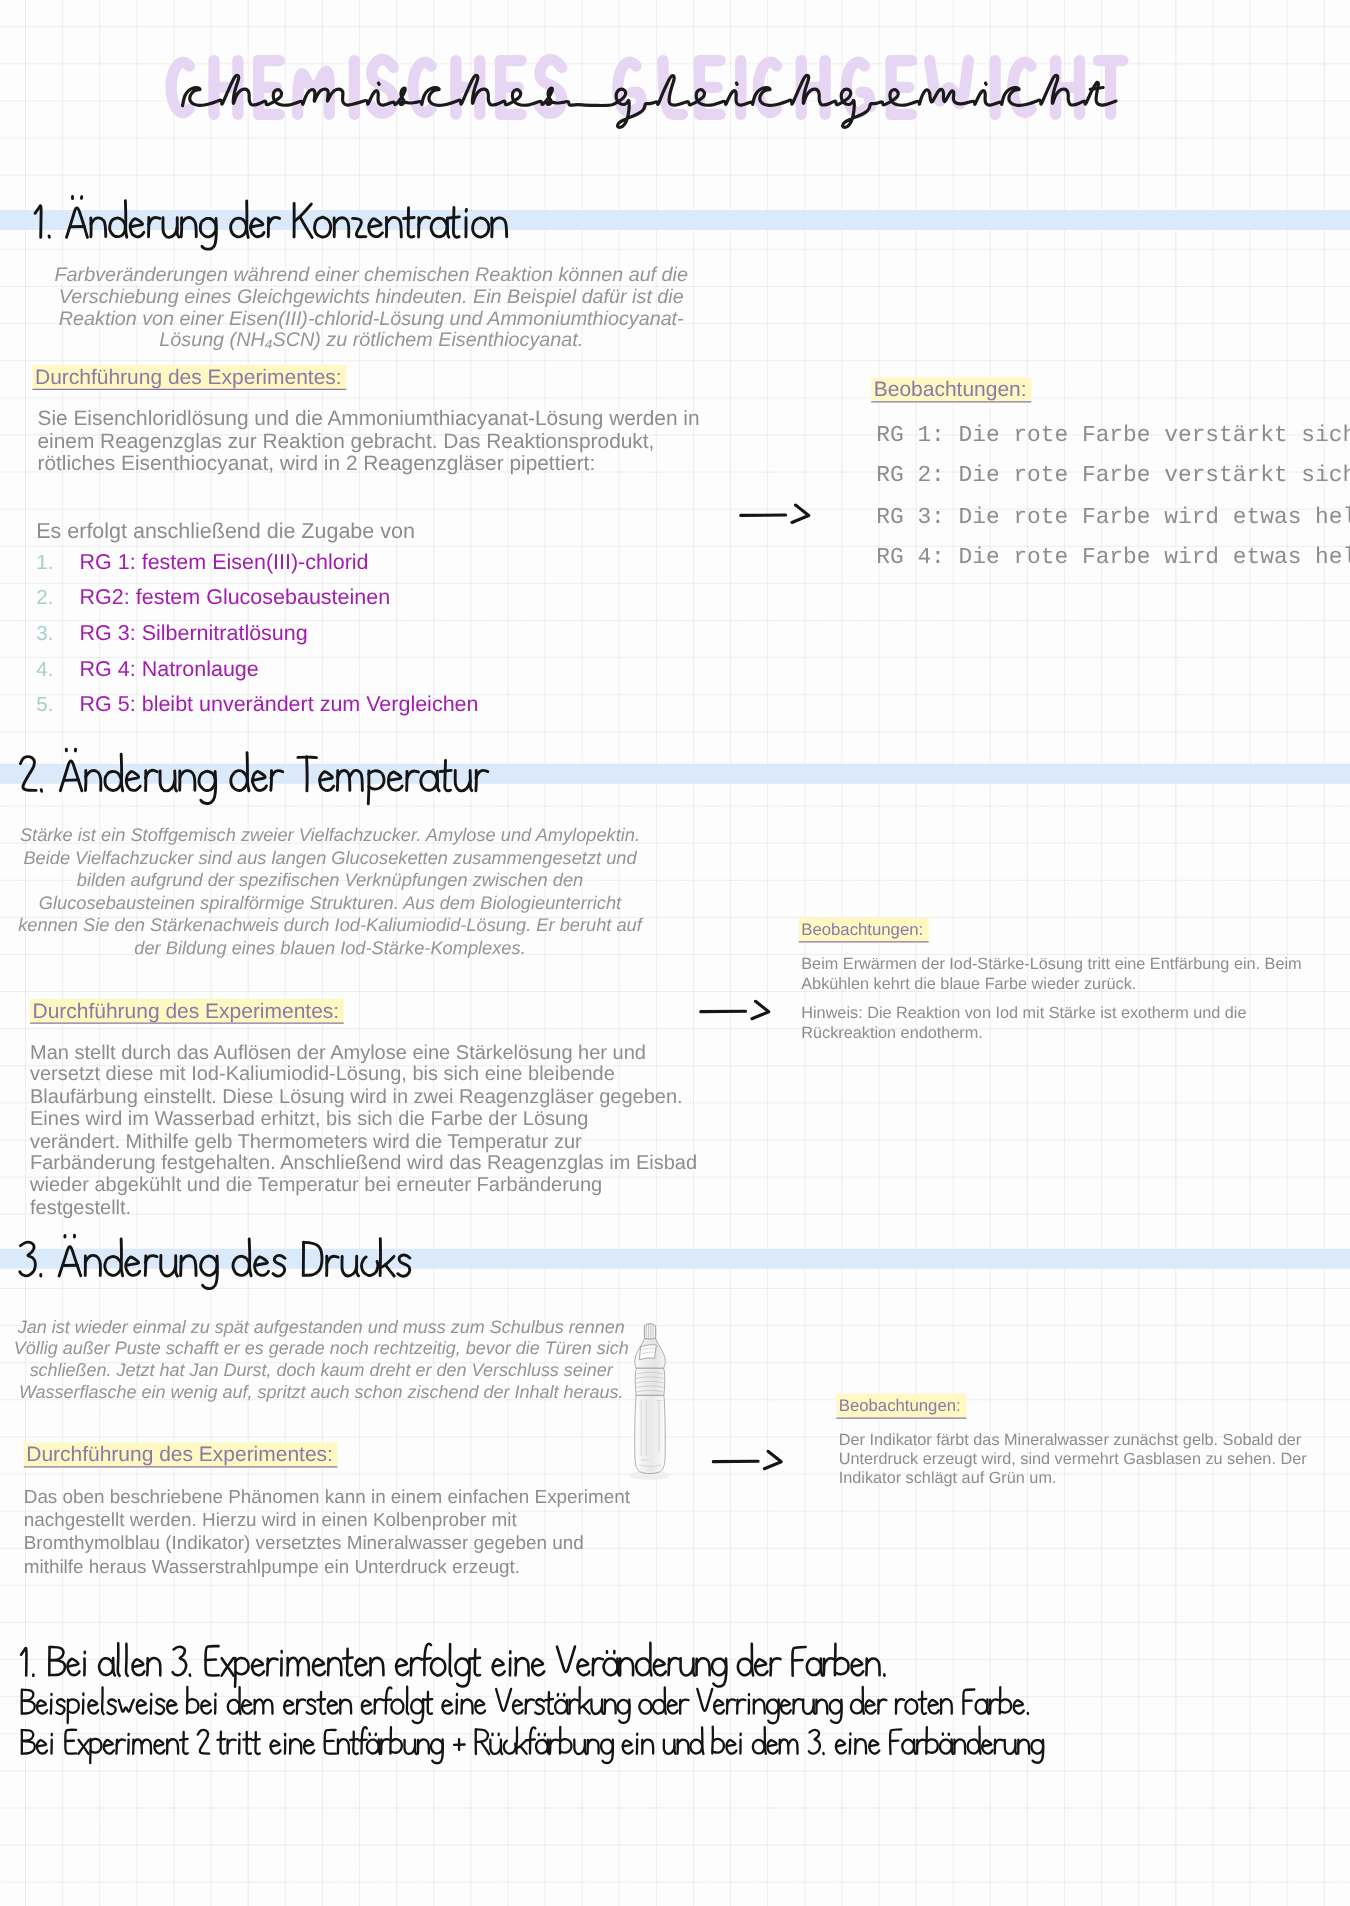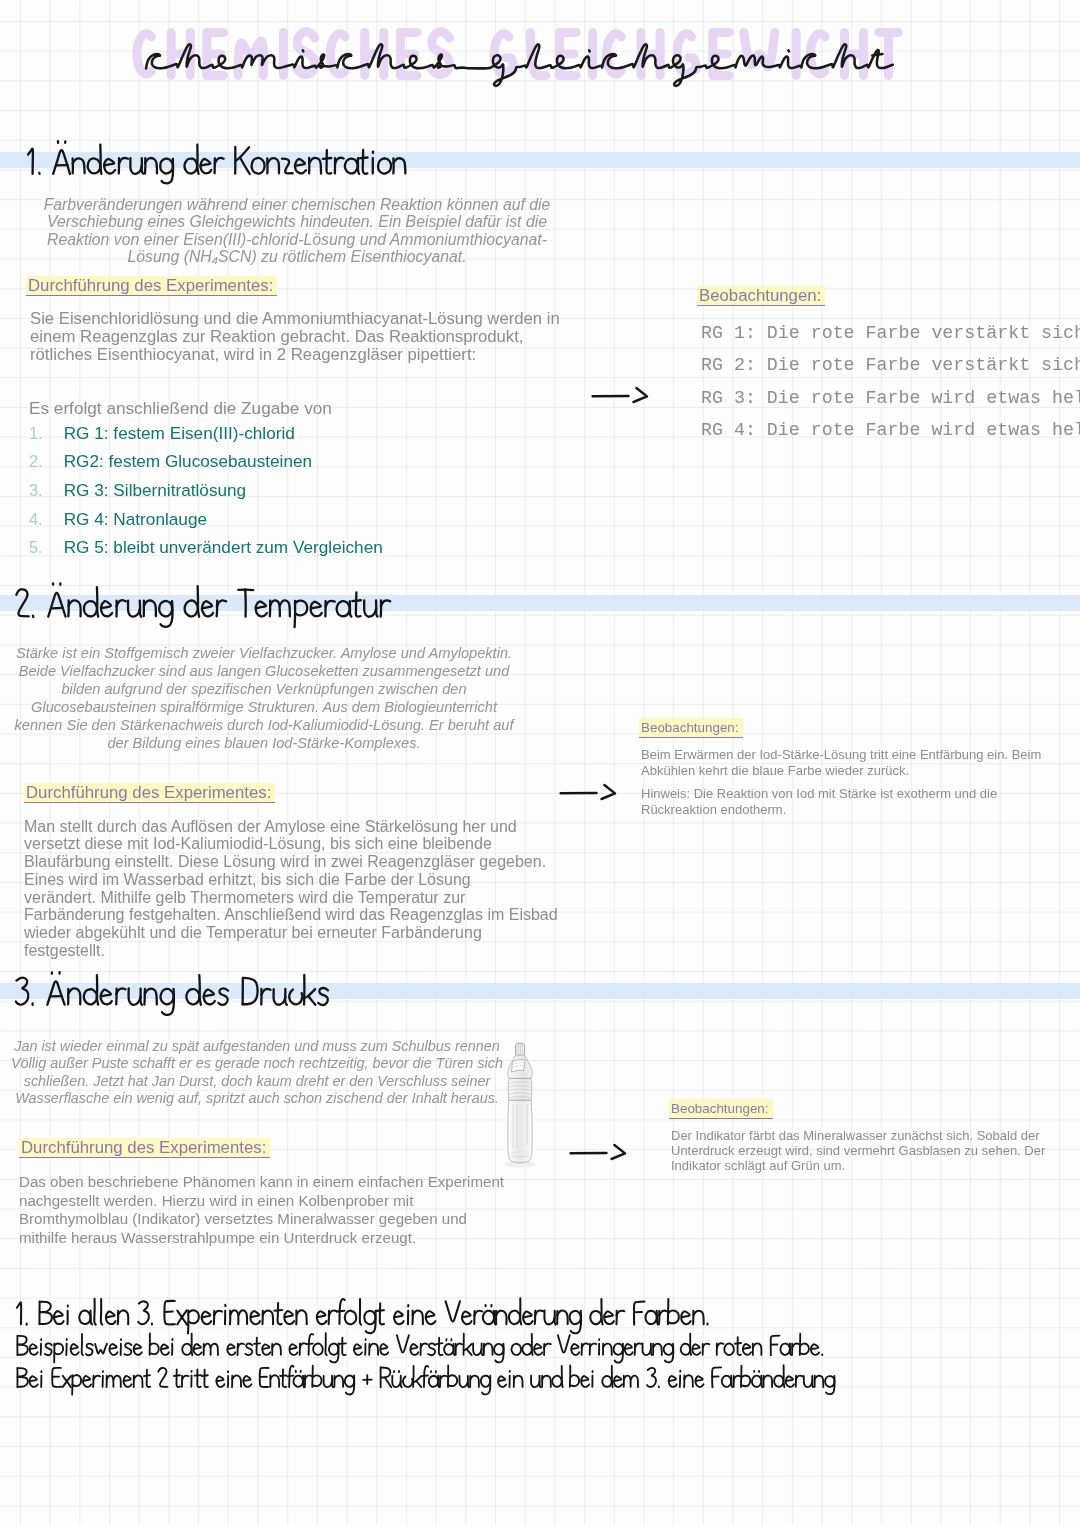--- a/index.html
+++ b/index.html
@@ -10,21 +10,21 @@
     font-family:"Liberation Sans",sans-serif;
   }
   .grid{
     position:absolute;left:0;top:0;width:1080px;height:1525px;z-index:0;
     background-image:
       linear-gradient(to right, rgba(40,40,45,.075) 1px, rgba(255,255,255,0) 1px),
       linear-gradient(to bottom, rgba(40,40,45,.075) 1px, rgba(255,255,255,0) 1px);
     background-size:29.7px 29.7px;
     background-position:20px 21px;
   }
-  .page{position:absolute;left:0;top:0;width:1080px;height:1256px;z-index:2;}
+  .page{position:absolute;left:0;top:16px;width:1080px;height:1256px;z-index:2;}
   svg.hw{position:absolute;overflow:visible;}
   svg.arrow{position:absolute;}
   svg.illus{position:absolute;}
 
   .title-block{position:absolute;z-index:0;overflow:visible;}
   svg.hw{z-index:3;}
   .sec-bar{position:absolute;left:0;width:1080px;height:19px;background:#dbeafb;}
   .intro{
     position:absolute;color:#939598;font-style:italic;
     font-family:"Liberation Sans",sans-serif;
@@ -33,21 +33,21 @@
     position:absolute;color:#8b7aa6;font-size:16.6px;
     background:#fef9c3;padding:0 4px 0 2px;
     border-bottom:1.3px solid #8b7aa6;line-height:19px;white-space:nowrap;
   }
   .body{
     position:absolute;color:#8b8d90;font-size:17.6px;line-height:23px;white-space:nowrap;
   }
   .olist{position:absolute;}
   .olist .row{display:flex;align-items:baseline;height:28.7px;}
   .olist .num{width:38px;color:#a7cfc9;font-size:16.6px;}
-  .olist .txt{color:#0f766e;font-size:17.6px;white-space:nowrap;}
+  .olist .txt{color:#a21caf;font-size:17.6px;white-space:nowrap;}
 </style>
 </head>
 <body>
 
 <div class="grid"></div>
 <div class="page">
 <svg class="title-block" style="left:127px;top:22px;width:788.5px;height:62px" viewBox="-6 -6 788.5 62" xmlns="http://www.w3.org/2000/svg">
       <g fill="none" stroke="#e6d6f4" stroke-width="9.0" stroke-linecap="round" stroke-linejoin="round">
         <path d="M18.5,43.0Q16.9,44.7 16.0,45.3Q15.1,45.8 14.2,46.0Q13.3,46.1 12.3,45.9Q11.4,45.7 10.5,45.1Q9.6,44.5 8.8,43.5Q8.0,42.6 7.3,41.3Q6.6,40.1 6.0,38.5Q5.4,37.0 5.0,35.3Q4.6,33.6 4.3,31.7Q4.0,29.8 4.0,27.9Q3.9,25.9 4.0,23.9Q4.0,22.0 4.3,20.1Q4.6,18.2 5.0,16.5Q5.4,14.8 6.0,13.3Q6.6,11.7 7.3,10.5Q8.0,9.2 8.8,8.3Q9.6,7.3 10.5,6.7Q11.4,6.1 12.3,5.9Q13.3,5.7 14.2,5.8Q15.1,6.0 16.0,6.5Q16.9,7.1 17.7,8.0L18.5,8.8"></path>
         <path d="M38.2,4.4L38.2,47.4"></path>
@@ -333,21 +333,21 @@
     </div>
 <span class="subhead" style="left:19.0px;top:1138.0px;font-size:16.80px">Durchführung des Experimentes:</span>
 <div class="body" style="left:19.0px;top:1173.0px;font-size:15.10px;line-height:18.60px;">
       <div>Das oben beschriebene Phänomen kann in einem einfachen Experiment</div>
       <div>nachgestellt werden. Hierzu wird in einen Kolbenprober mit</div>
       <div>Bromthymolblau (Indikator) versetztes Mineralwasser gegeben und</div>
       <div>mithilfe heraus Wasserstrahlpumpe ein Unterdruck erzeugt.</div>
     </div>
 <span class="subhead" style="left:669.0px;top:1098.5px;font-size:13.40px">Beobachtungen:</span>
 <div class="body" style="left:671.0px;top:1127.5px;font-size:13.00px;line-height:15.40px;">
-      <div>Der Indikator färbt das Mineralwasser zunächst sich. Sobald der</div>
+      <div>Der Indikator färbt das Mineralwasser zunächst gelb. Sobald der</div>
       <div>Unterdruck erzeugt wird, sind vermehrt Gasblasen zu sehen. Der</div>
       <div>Indikator schlägt auf Grün um.</div>
     </div>
 <svg class="arrow" style="left:569.0px;top:1140.0px;width:66px;height:26px" viewBox="0 0 66 26" xmlns="http://www.w3.org/2000/svg">
       <path d="M1.6,13.3 L37.5,13.0" stroke="#151515" stroke-width="2.45" fill="none" stroke-linecap="round"></path>
       <path d="M45.4,5.0 L56.0,13.4 L42.5,19.0" stroke="#151515" stroke-width="2.45" fill="none" stroke-linecap="round" stroke-linejoin="round"></path>
     </svg>
 <svg class="illus" style="left:500.0px;top:1041.0px;width:40.0px;height:128.0px" viewBox="0 0 62 212" xmlns="http://www.w3.org/2000/svg">
 <defs>
 <linearGradient id="bg1" x1="0" y1="0" x2="1" y2="0">

